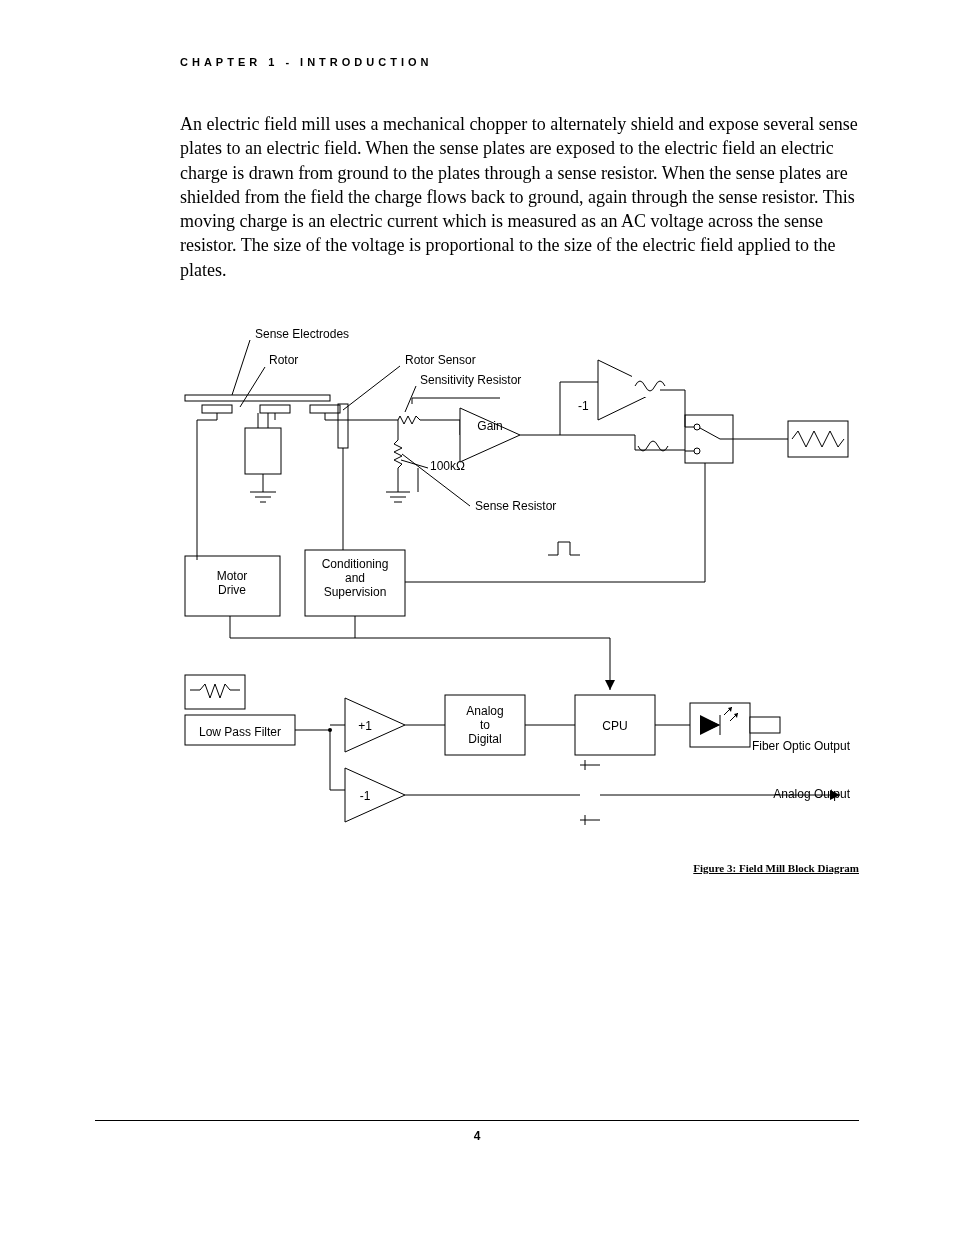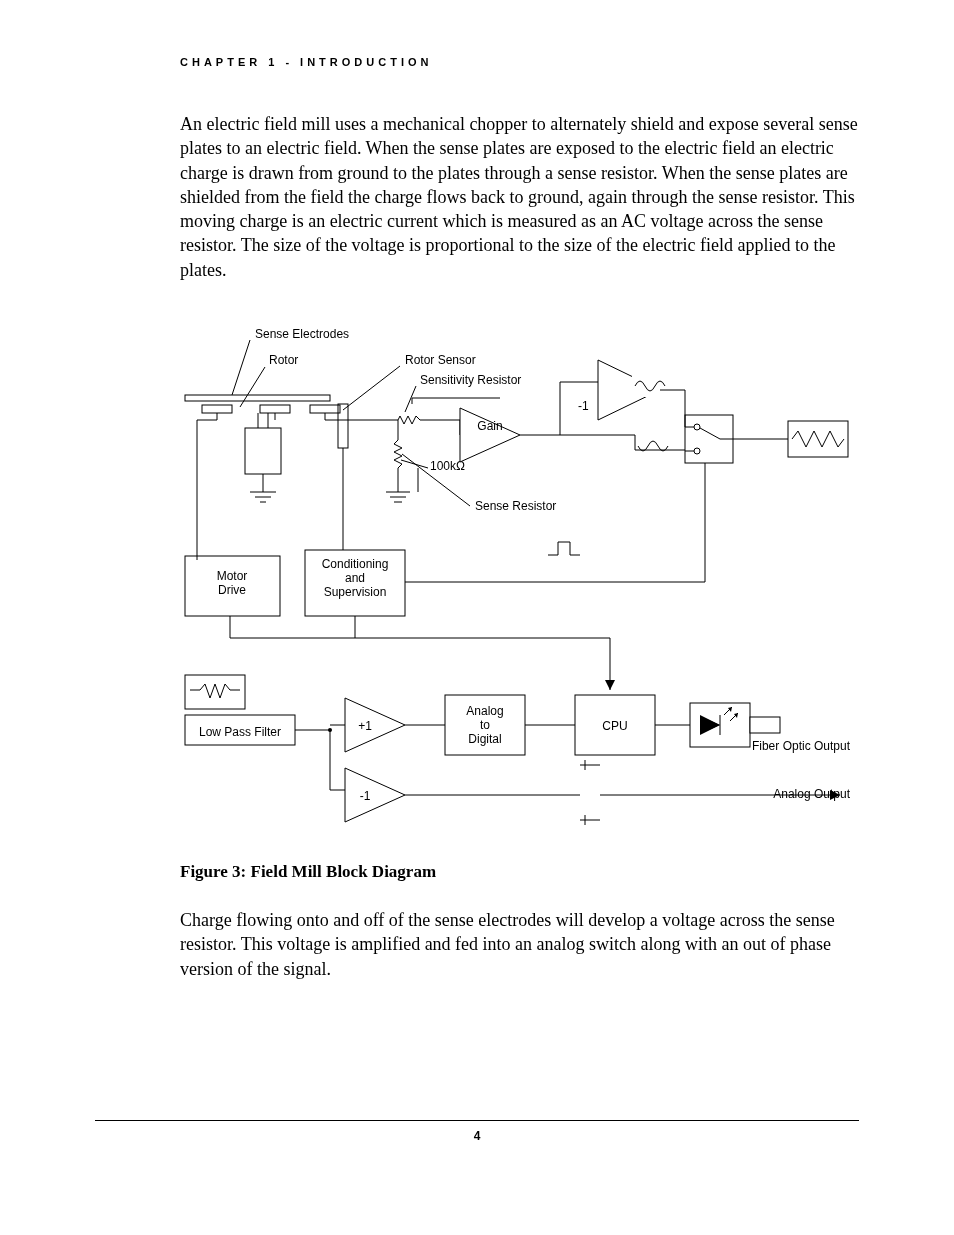--- a/index.html
+++ b/index.html
@@ -23,26 +23,27 @@
     font-size: 11px;
     margin-bottom: 44px;
   }
   .body-text {
     font-size: 18px;
     line-height: 1.35;
     margin-bottom: 22px;
   }
   .fig-wrap {
     margin-top: 38px;
-    margin-bottom: 26px;
+    margin-bottom: 44px;
+    text-decoration: underline;
   }
   .fig-caption {
-    text-align: left;
+    text-align: right;
     font-weight: bold;
-    font-size: 17px;
+    font-size: 11px;
     margin-top: 8px;
   }
   .footer-rule {
     position: absolute;
     left: 95px;
     right: 95px;
     bottom: 114px;
     border-top: 1px solid #000;
   }
   .page-num {
@@ -270,17 +271,16 @@
       <text x="670" y="480" text-anchor="end" transform="translate(0,-2)">Analog Output</text>
 
       <line x1="668" y1="119" x2="676" y2="119" stroke="#000" display="none"></line>
 
       <line x1="636" y1="137" x2="636" y2="340" stroke="#000" display="none"></line>
 
     </svg>
     <div class="fig-caption">Figure 3:  Field Mill Block Diagram</div>
   </div>
 
-  <div class="body-text">Charge flowing onto and off of the sense electrodes will develop a voltage across the sense resistor.  This voltage is amplified and fed into an analog switch along with an out of phase version of the signal.</div>
 
   <div class="footer-rule"></div>
   <div class="page-num">4</div>
 </div>
 
 </body></html>

